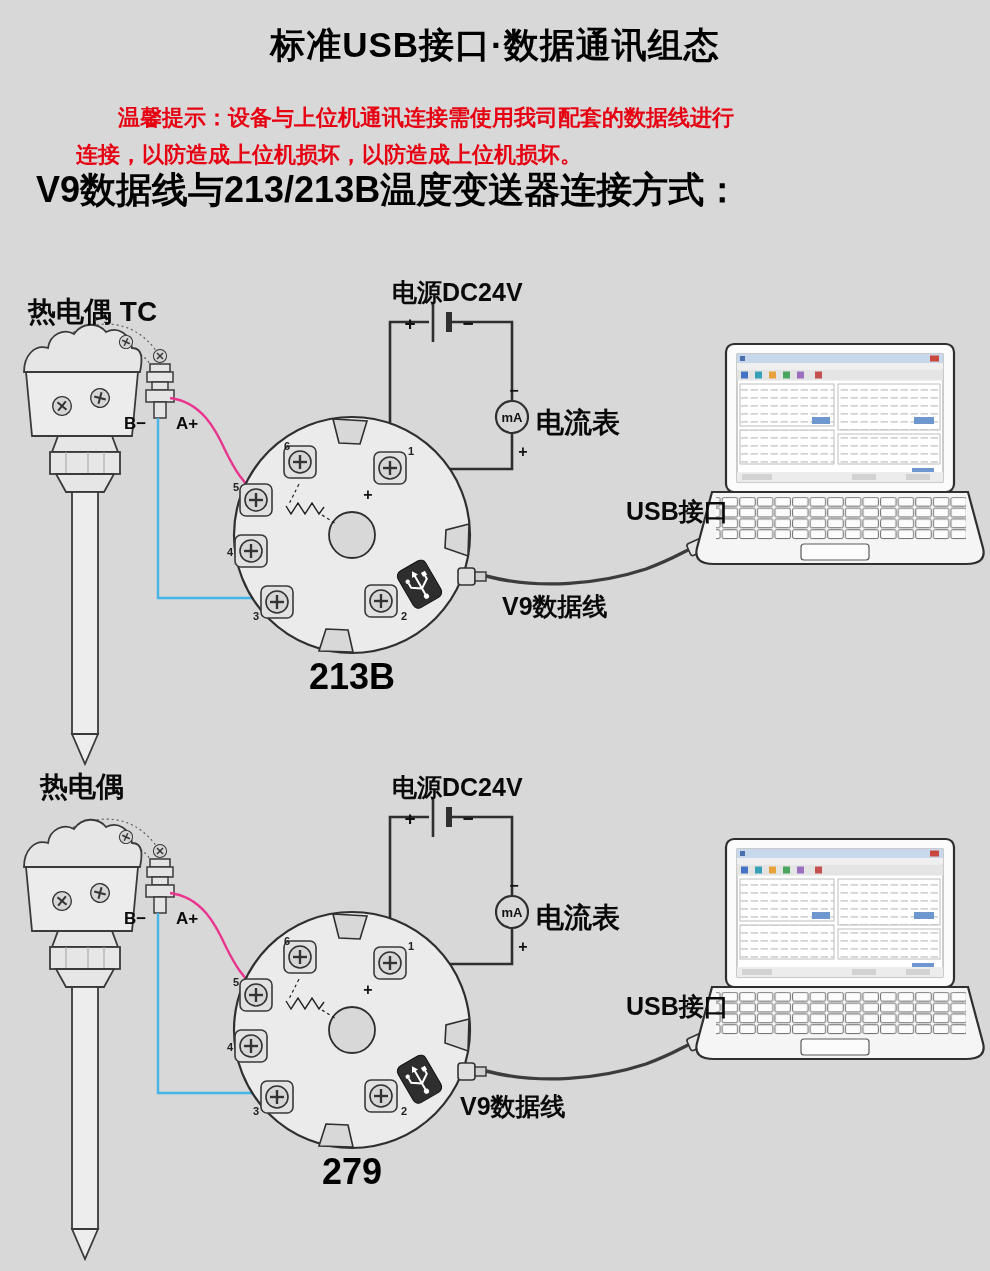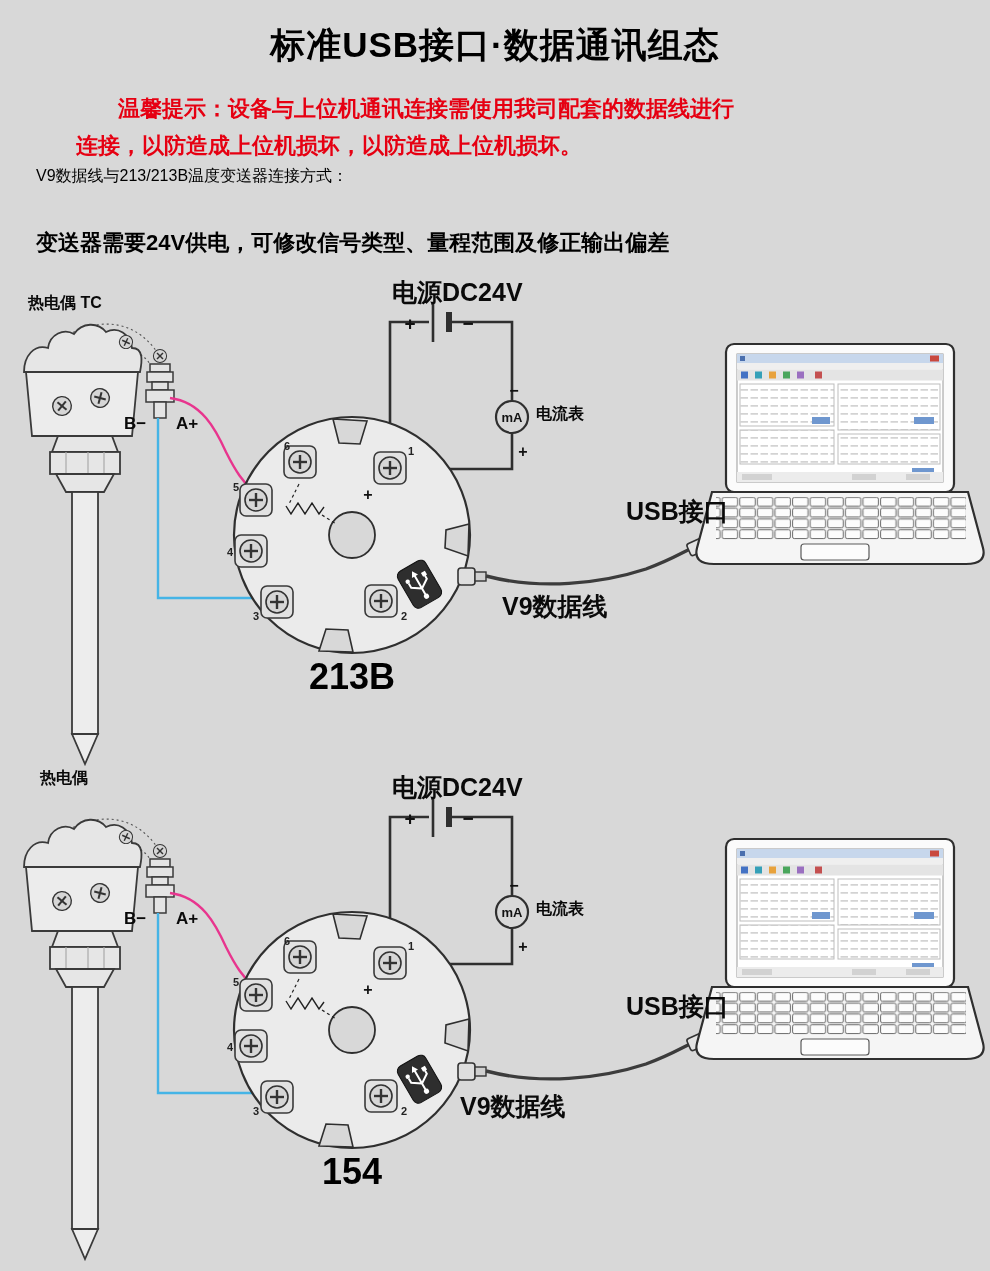--- a/index.html
+++ b/index.html
@@ -2,47 +2,46 @@
 <html><head>
 <meta charset="utf-8">
 <style>
   html,body { margin:0; padding:0; background:#d8d8d8; }
   .page { position:relative; width:990px; height:1271px; background:#d8d8d8;
           font-family:"Liberation Sans","DejaVu Sans",sans-serif; overflow:hidden; }
   .title { position:absolute; top:22px; left:0; width:100%; text-align:center;
            font-size:35px; font-weight:900; letter-spacing:1px; color:#000; }
   .warn  { position:absolute; top:94px; left:0; width:100%;
            font-size:22px; font-weight:700; color:#e60012; }
-  .warn .l1 { margin-left:118px; }
+  .warn .l1 { margin-left:118px;margin-top:9px; }
   .warn .l2 { margin-left:76px; margin-top:7px; }
-  .subtitle { position:absolute; top:166px; left:36px; font-size:16px; font-weight:400; color:#000; }
+  .subtitle { position:absolute; top:166px; left:36px; font-size:36px; font-weight:700; color:#000; }
   .desc     { position:absolute; top:228px; left:36px; font-size:22px; font-weight:700; color:#000; }
   .lbl { position:absolute; font-weight:700; color:#0a0a0a; white-space:nowrap; }
-  .s17 { font-size:17px; } .s19 { font-size:25px; } .s20 { font-size:16px; }
+  .s17 { font-size:17px; } .s19 { font-size:25px; } .s20 { font-size:28px; }
   .model { position:absolute; width:140px; text-align:center; font-size:36px; font-weight:800; color:#000; }
   svg.stage { position:absolute; left:0; top:0; }
   text.tnum { font:700 11px "Liberation Sans","DejaVu Sans",sans-serif; fill:#222; }
   text.sym  { font:700 19px "Liberation Sans","DejaVu Sans",sans-serif; fill:#111; }
   text.sym2 { font:700 16px "Liberation Sans","DejaVu Sans",sans-serif; fill:#111; }
   text.ma   { font:700 13px "Liberation Sans","DejaVu Sans",sans-serif; fill:#111; }
 </style>
 </head>
 <body>
 
 <div class="page">
 
   <div class="title">标准USB接口·数据通讯组态</div>
 
   <div class="warn">
     <div class="l1">温馨提示：设备与上位机通讯连接需使用我司配套的数据线进行</div>
     <div class="l2">连接，以防造成上位机损坏，以防造成上位机损坏。</div>
   </div>
 
   <div class="subtitle">V9数据线与213/213B温度变送器连接方式：</div>
-  <div class="desc">变送器需要24V供电，可修改信号类型、量程范围及修正输出偏差</div>
 
   <svg class="stage" width="990" height="1271" viewBox="0 0 990 1271" xmlns="http://www.w3.org/2000/svg">
     <defs>
       <pattern id="keys" width="17.6" height="10.8" patternUnits="userSpaceOnUse">
         <rect x="0.6" y="0.6" width="15.4" height="8.8" rx="1.6" fill="#fcfcfc" stroke="#5a5a5a" stroke-width="0.9"></rect>
       </pattern>
       <pattern id="rows" width="10" height="8" patternUnits="userSpaceOnUse">
         <rect x="0.5" y="5.2" width="7.5" height="1.4" fill="#c9c9c9"></rect>
       </pattern>
 
@@ -198,15 +197,15 @@
   <div class="lbl s19" style="left:502px; top:590px;">V9数据线</div>
   <div class="model" style="left:282px; top:656px;">213B</div>
 
   <div class="lbl s20" style="left:40px;  top:768px;">热电偶</div>
   <div class="lbl s17" style="left:124px; top:909px;">B−</div>
   <div class="lbl s17" style="left:176px; top:909px;">A+</div>
   <div class="lbl s19" style="left:392px; top:771px;">电源DC24V</div>
   <div class="lbl s20" style="left:536px; top:899px;">电流表</div>
   <div class="lbl s19" style="left:626px; top:990px;">USB接口</div>
   <div class="lbl s19" style="left:460px; top:1090px;">V9数据线</div>
-  <div class="model" style="left:282px; top:1151px;">154</div>
+  <div class="model" style="left:282px; top:1151px;">279</div>
 
 </div>
 
 </body></html>

